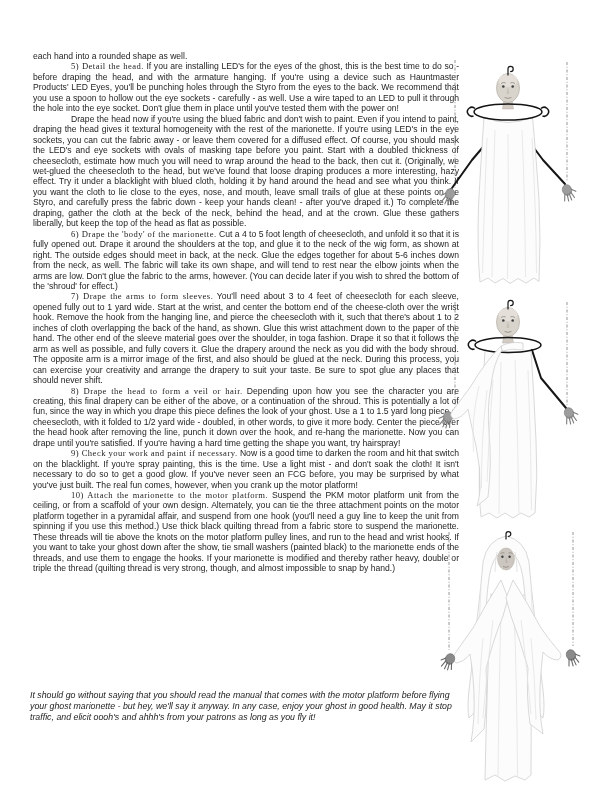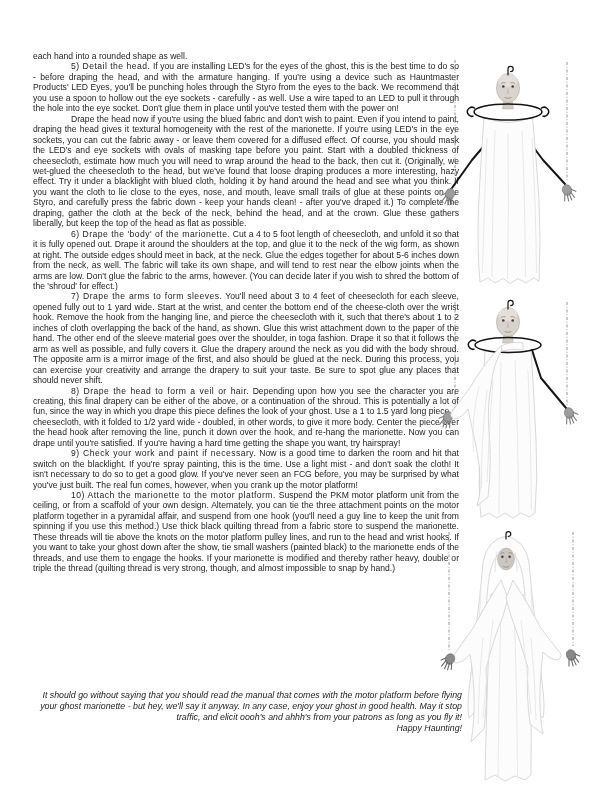--- a/index.html
+++ b/index.html
@@ -9,25 +9,25 @@
     font-family:"Liberation Sans", sans-serif;
   }
   .page { position:absolute; left:0; top:0; width:612px; height:792px; background:#ffffff;padding-left:12px; }
   .text-col {
     position:absolute; left:33px; top:51px; width:426px;
     color:#242424; font-size:8.6px; line-height:10.45px;
     text-align:justify;
   }
   .p { margin:0; text-indent:38px; }
   .p.noind { text-indent:0; }
-  .sh { letter-spacing:0.45px; }
+  .sh { letter-spacing:0.45px;font-family:Liberation Serif, serif; }
   .em { }
   .closing {
     position:absolute; left:30px; top:690px; width:432px;
-    text-align:right; font-style:italic;
+    text-align:left; font-style:italic;
     color:#242424; font-size:8.8px; line-height:11px;
   }
   .closing .signoff { margin-top:0; }
   .fig { position:absolute; }
   .hang { stroke:#8a8a8a; stroke-width:0.9; stroke-dasharray:3 1.8 0.9 1.8; fill:none; }
   .wire { stroke:#161616; stroke-width:2; fill:none; stroke-linecap:round; stroke-linejoin:round; }
   .thinwire { stroke:#161616; stroke-width:1.2; fill:none; stroke-linecap:round; }
   .loop { fill:none; stroke:#141414; stroke-width:1.5; }
   .cloth { fill:#fcfcfc; stroke:#cfcfcf; stroke-width:0.8; }
   .fold { stroke:#e3e3e3; stroke-width:0.8; fill:none; }
@@ -173,16 +173,15 @@
     </g>
     <g transform="translate(136,127) rotate(-20)">
       <ellipse class="palm-dark" rx="4.6" ry="5.4"></ellipse>
       <path class="fingers-dark" d="M-3.2,3 L-5.6,9.6 M-1.2,4 L-1.8,11 M0.9,4 L1.4,11 M2.9,3.2 L4.8,9.4 M4.2,0.5 L8,4"></path>
     </g>
     <path class="thinwire" d="M71,11 v-5 a2.4,2.4 0 1 1 2.4,2.4"></path>
   </svg>
 
   <div class="closing">
     <div>It should go without saying that you should read the manual that comes with the motor platform before flying your ghost marionette - but hey, we'll say it anyway. In any case, enjoy your ghost in good health. May it stop traffic, and elicit oooh's and ahhh's from your patrons as long as you fly it!</div>
-    <div class="signoff">Happy Haunting!</div>
   </div>
 
 </div>
 
 </body></html>

